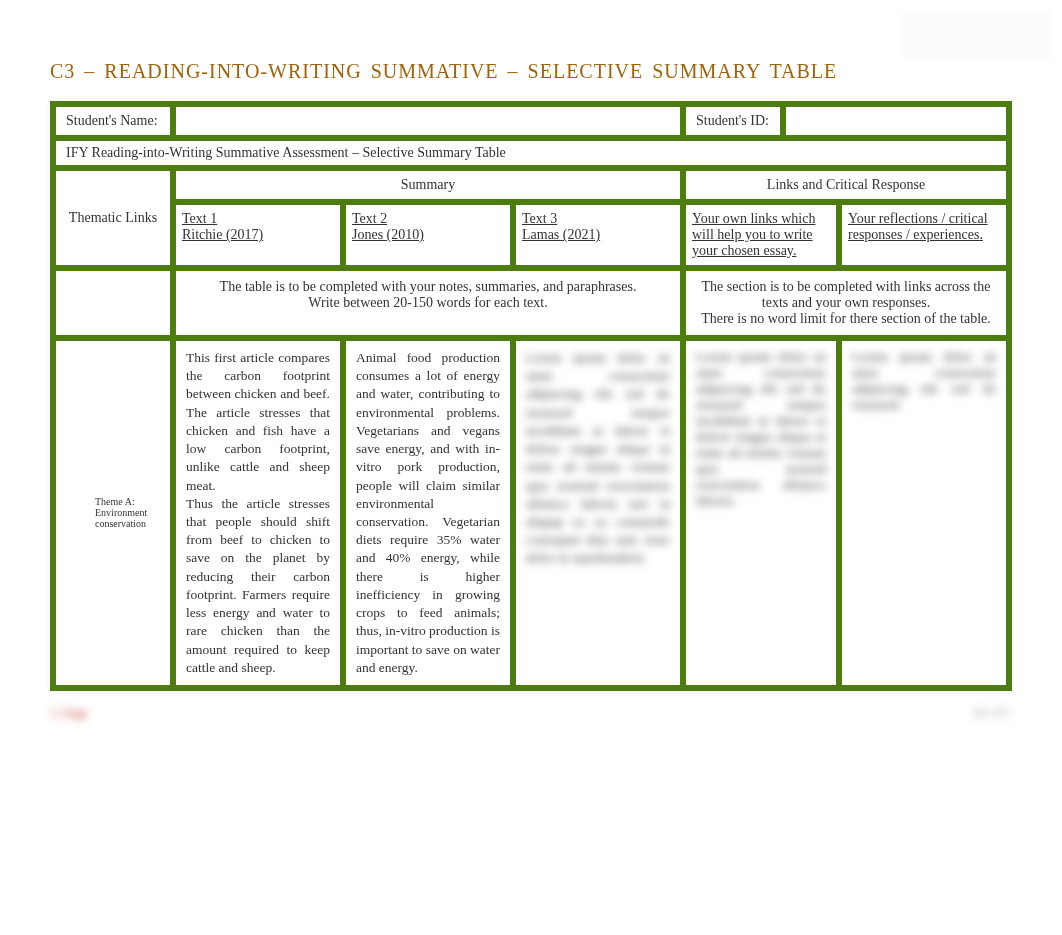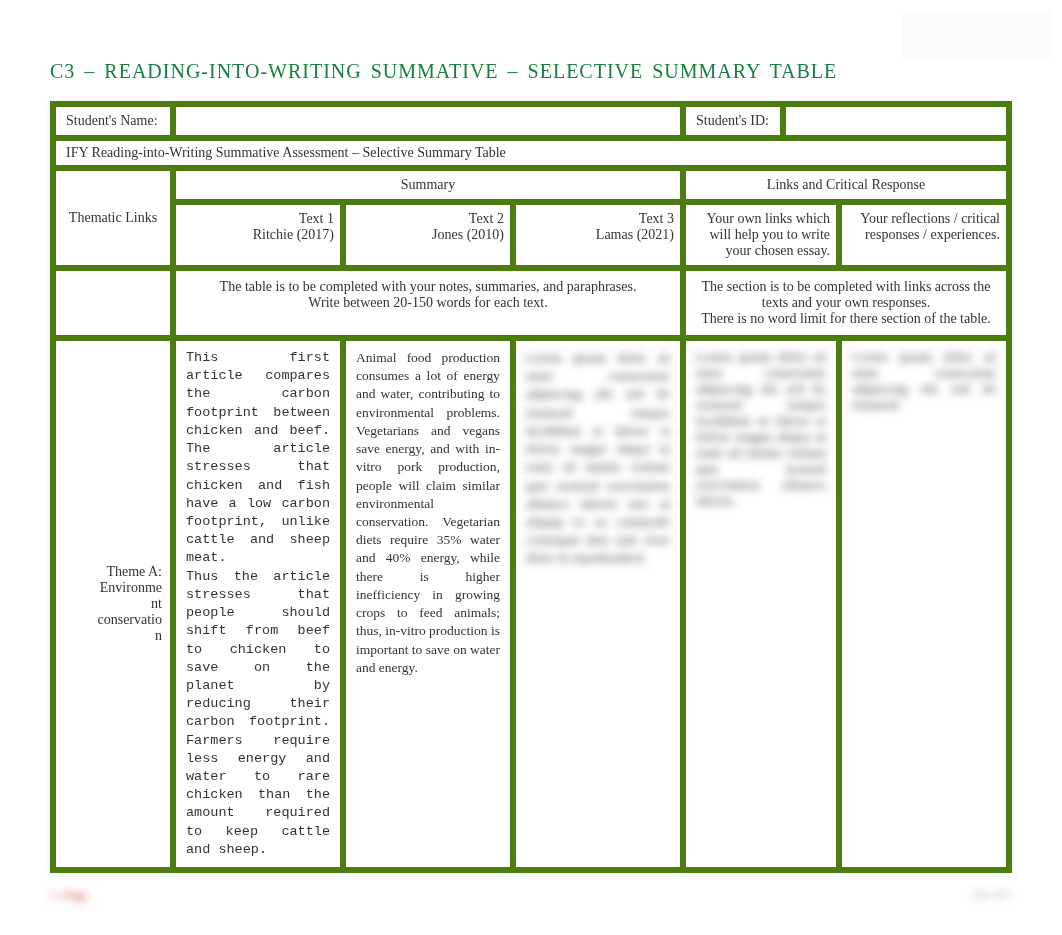--- a/index.html
+++ b/index.html
@@ -18,21 +18,21 @@
       position: absolute;
       top: 10px;
       right: 10px;
       width: 150px;
       height: 50px;
       background: #f5f5f5;
       opacity: 0.3;
       border-radius: 4px;
     }
     h1 {
-      color: #15803d;
+      color: #a16207;
       font-size: 20px;
       font-weight: normal;
       letter-spacing: 1px;
       margin-top: 40px;
       margin-bottom: 18px;
       word-spacing: 3px;
     }
     table {
       width: 100%;
       border-collapse: collapse;
@@ -59,41 +59,42 @@
     .header-section td {
       font-size: 14px;
       padding: 6px;
     }
     .thematic-cell {
       width: 100px;
       vertical-align: middle;
       font-size: 14px;
     }
     .text-header {
-      text-align: right;
+      text-align: left;
       padding: 10px 6px;
+      text-decoration: underline;
     }
     .instruction {
       font-size: 14px;
       text-align: center;
       padding: 8px;
     }
     .content-cell {
       text-align: justify;
       text-align-last: left;
       font-size: 13.5px;
       line-height: 1.35;
       padding: 8px 10px;
       vertical-align: top;
       width: 170px;
     }
     .theme-label {
-      text-align: right;
+      text-align: left;
       vertical-align: middle;
-      font-size: 14px;
+      font-size: 10px;
       width: 100px;
       padding-left: 39px;
     }
     .links-cell, .reflections-cell {
       width: 170px;
       font-size: 13.5px;
       text-align: justify;
       padding: 8px 10px;
       vertical-align: top;
       color: transparent;
@@ -159,21 +160,21 @@
   <tr>
     <td></td>
     <td colspan="3" class="instruction" style="white-space: pre-line;">The table is to be completed with your notes, summaries, and paraphrases.
 Write between 20-150 words for each text.</td>
     <td colspan="3" class="instruction" style="white-space: pre-line;">The section is to be completed with links across the texts and your own responses.
 There is no word limit for there section of the table.</td>
   </tr>
 
   <tr>
     <td class="theme-label" style="word-break: break-word;">Theme A: Environment conservation</td>
-    <td class="content-cell" style="white-space: pre-line; font-family: Liberation Mono, monospace;">This first article compares the carbon footprint between chicken and beef. The article stresses that chicken and fish have a low carbon footprint, unlike cattle and sheep meat.
+    <td class="content-cell" style="white-space: pre-line;">This first article compares the carbon footprint between chicken and beef. The article stresses that chicken and fish have a low carbon footprint, unlike cattle and sheep meat.
 Thus the article stresses that people should shift from beef to chicken to save on the planet by reducing their carbon footprint. Farmers require less energy and water to rare chicken than the amount required to keep cattle and sheep.</td>
     <td class="content-cell" style="white-space: pre-line;">Animal food production consumes a lot of energy and water, contributing to environmental problems. Vegetarians and vegans save energy, and with in-vitro pork production, people will claim similar environmental conservation. Vegetarian diets require 35% water and 40% energy, while there is higher inefficiency in growing crops to feed animals; thus, in-vitro production is important to save on water and energy.</td>
     <td class="content-cell">
       <div class="blurred-text">Lorem ipsum dolor sit amet consectetur adipiscing elit sed do eiusmod tempor incididunt ut labore et dolore magna aliqua ut enim ad minim veniam quis nostrud exercitation ullamco laboris nisi ut aliquip ex ea commodo consequat duis aute irure dolor in reprehenderit.</div>
     </td>
     <td colspan="2" class="links-cell">
       <div class="blurred-text" style="color:#333;">Lorem ipsum dolor sit amet consectetur adipiscing elit sed do eiusmod tempor incididunt ut labore et dolore magna aliqua ut enim ad minim veniam quis nostrud exercitation ullamco laboris.</div>
     </td>
     <td class="reflections-cell">
       <div class="blurred-text" style="color:#333;">Lorem ipsum dolor sit amet consectetur adipiscing elit sed do eiusmod.</div>

